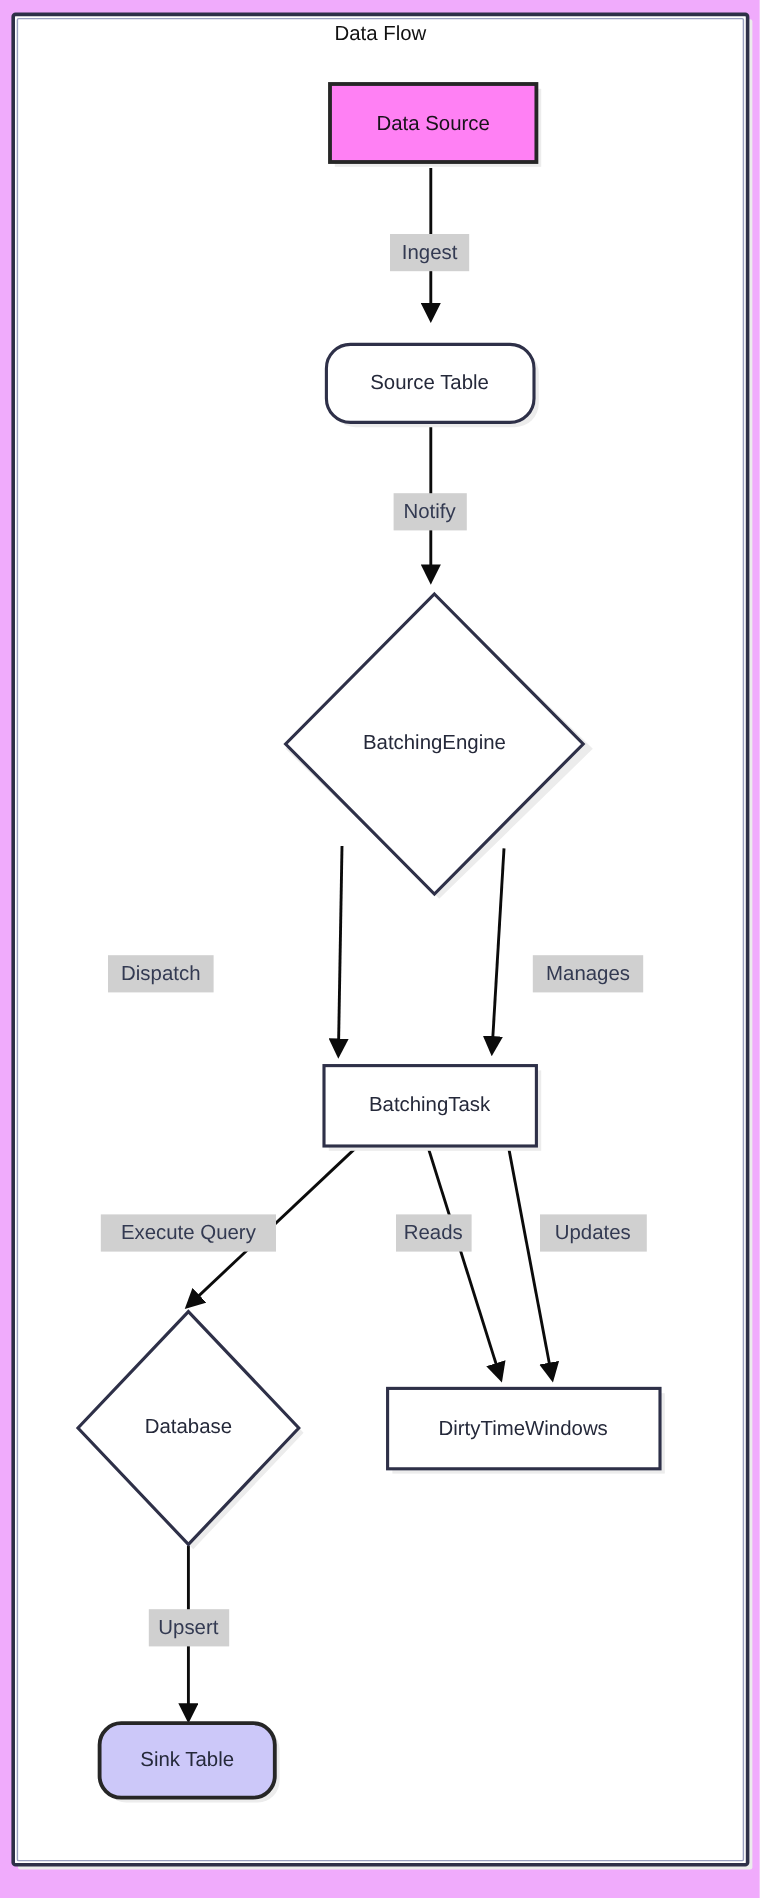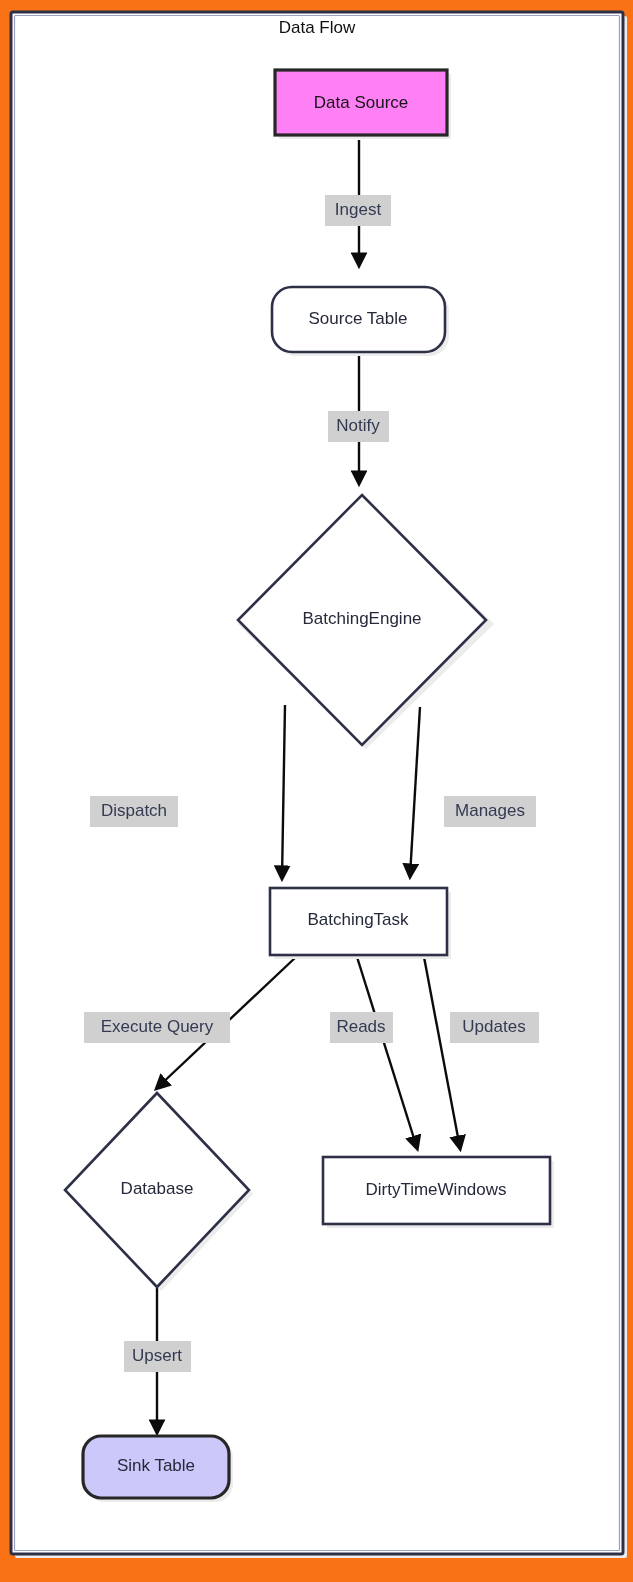--- a/index.html
+++ b/index.html
@@ -12,21 +12,21 @@
     height: 1582px;
     font-family: "Liberation Sans", sans-serif;
     position: relative;
     overflow: hidden;
   }
   #diagram-root {
     position: absolute;
     left: 0; top: 0;
     width: 633px;
     height: 1582px;
-    background: #f97316;
+    background: #f0abfc;
     text-decoration: underline;
   }
   svg.flow {
     position: absolute;
     left: 0;
     top: 0;
     width: 633px;
     height: 1582px;
     display: block;
   }

